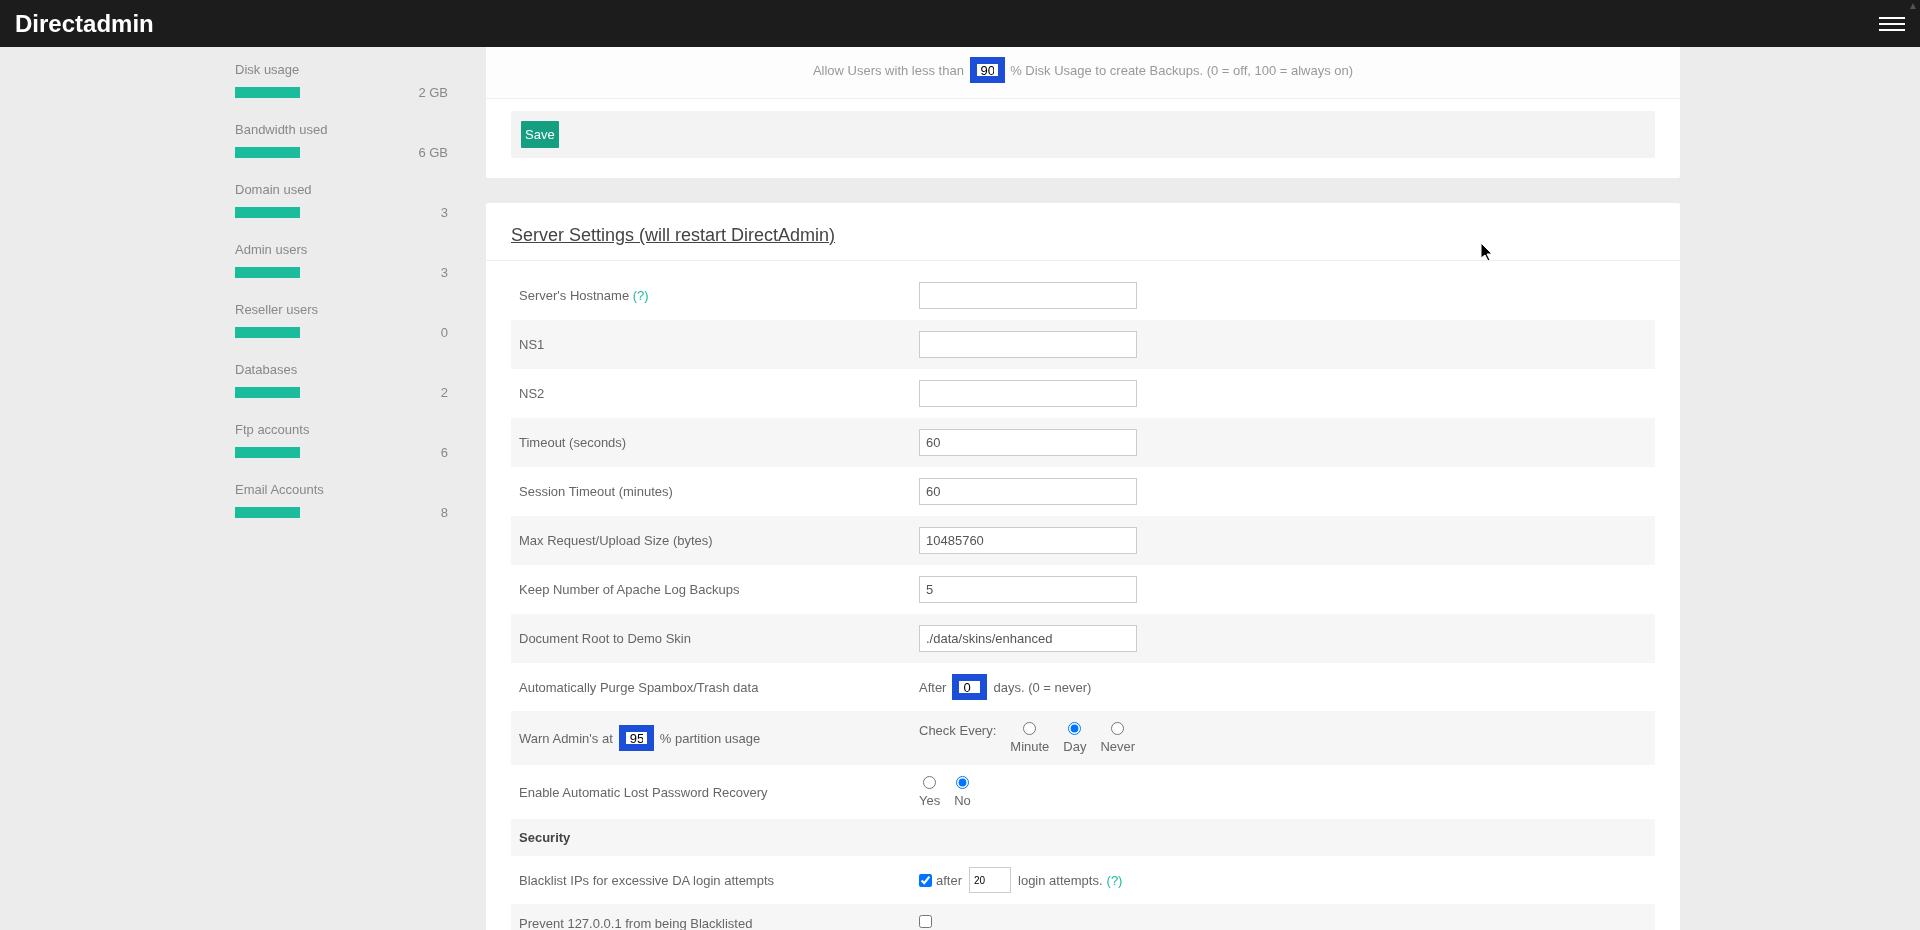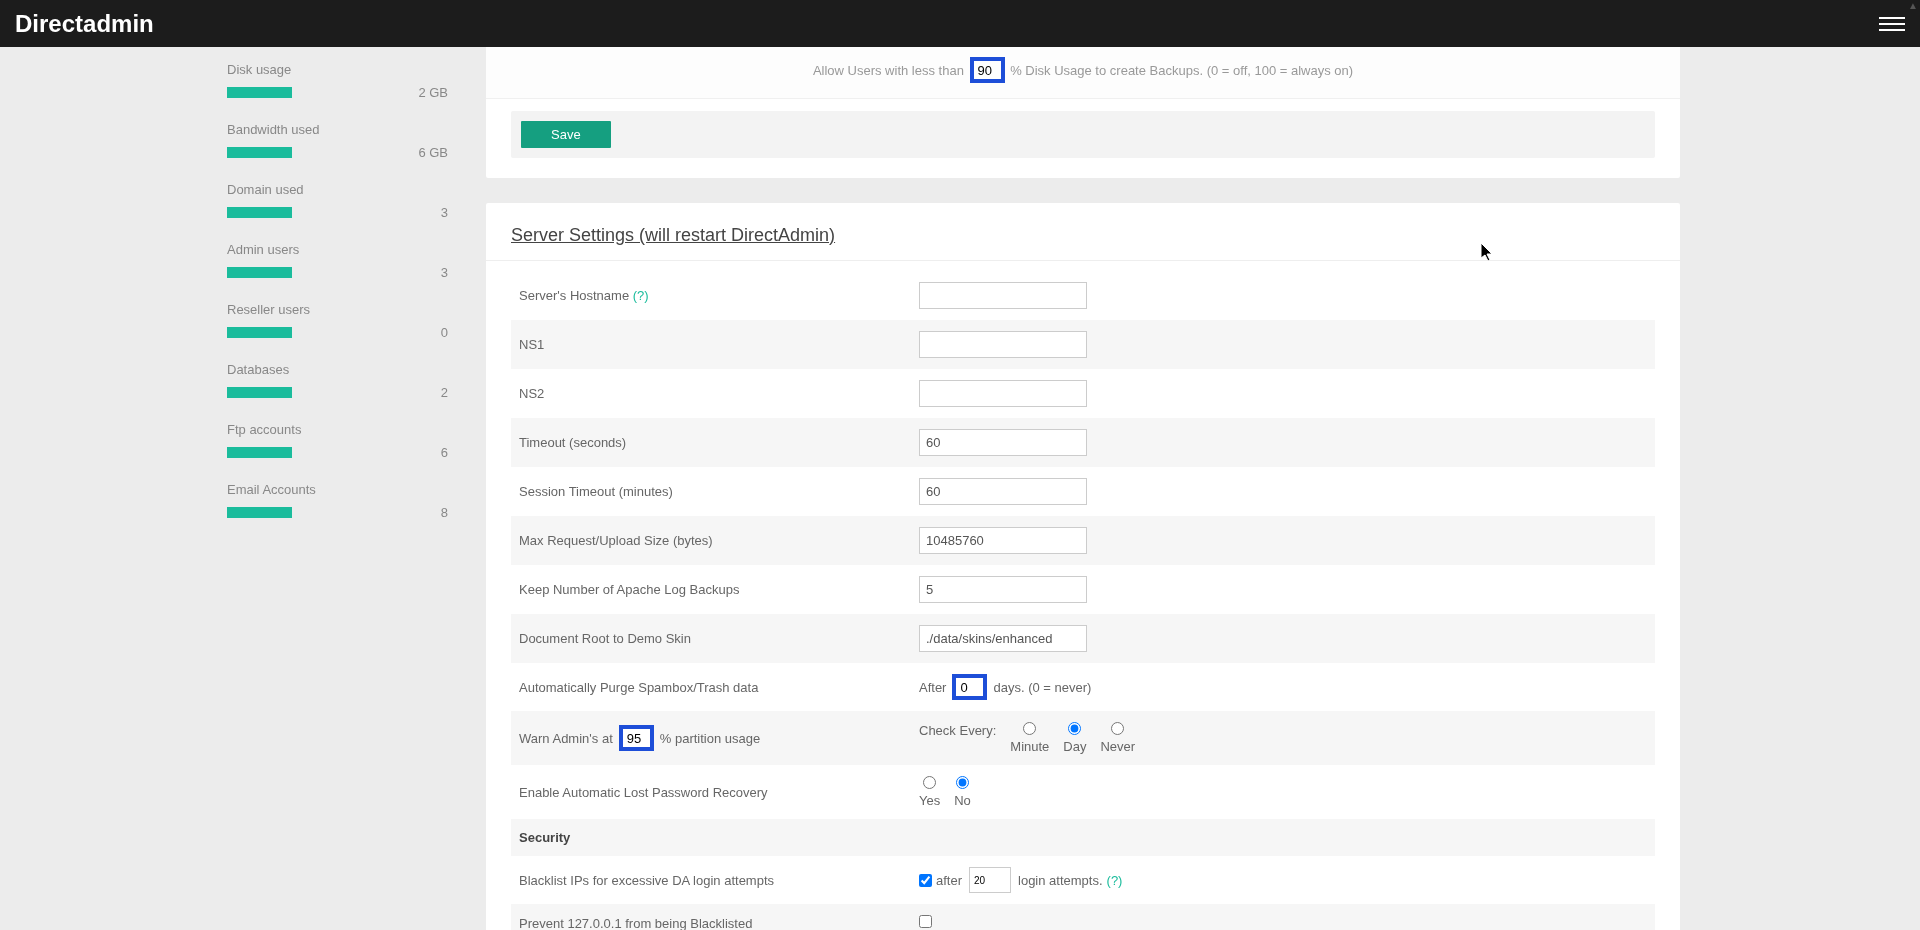--- a/index.html
+++ b/index.html
@@ -5,43 +5,43 @@
 * { box-sizing: border-box; margin: 0; padding: 0; }
 body { font-family: "Helvetica Neue", Helvetica, Arial, sans-serif; font-size: 14px; color: #555; background: #ececec; }
 .header { background: #1c1c1c; color: #fff; height: 47px; display: flex; align-items: center; justify-content: space-between; padding: 0 15px; position: fixed; top: 0; left: 0; right: 0; z-index: 100; }
 .brand { font-size: 24px; font-weight: bold; color: #fff; }
 .menu-btn { width: 26px; height: 26px; display: flex; flex-direction: column; justify-content: center; gap: 4px; cursor: pointer; }
 .menu-btn span { display: block; height: 2px; background: #fff; }
 .scroll-indicator { position: fixed; top: 0; right: 2px; color: #555; font-size: 10px; z-index: 101; }
 
 .main-wrap { display: flex; padding-top: 47px; min-height: 100vh; }
 .sidebar { width: 225px; margin-left: 225px; padding: 15px 0 0 0; }
-.stat-row { margin-bottom: 22px; padding: 0 2px; }
+.stat-row { margin-bottom: 22px; padding: 0 2px; margin-left: 8px; }
 .stat-label { font-size: 13px; color: #888; margin-bottom: 8px; }
 .stat-barrow { display: flex; align-items: center; justify-content: space-between; gap: 15px; }
 .stat-bar { width: 65px; height: 11px; background: #1abc9c; }
 .stat-val { font-size: 13px; color: #888; }
 
 .content { flex: 1; margin-left: 36px; margin-right: 240px; padding-top: 0; }
 .card { background: #fff; margin-bottom: 25px; padding: 0 0 20px 0; border-radius: 2px; }
 .backup-row { padding: 10px 25px 15px 25px; text-align: center; font-size: 13px; color: #999; border-bottom: 1px solid #f0f0f0; margin-bottom: 12px; background: #fdfdfd; }
 .backup-row .partial { }
 .save-bar { margin: 0 25px; background: #f3f3f3; padding: 10px; border-radius: 2px; }
-.save-btn { background: #159f80; color: #fff; border: none; padding: 6px 30px; font-size: 13px; cursor: pointer; border-radius: 1px; }
+.save-btn { background: #159f80; color: #fff; border: none; padding: 6px 4px; font-size: 13px; cursor: pointer; border-radius: 1px; }
 
 .section-title { font-size: 18px; font-weight: 300; color: #444; padding: 22px 25px 14px 25px; border-bottom: 1px solid #eee; margin-bottom: 2px; text-decoration: underline; }
 
 .settings-table { width: calc(100% - 50px); margin: 10px 25px 0 25px; border-collapse: collapse; }
 .settings-table tr { }
 .settings-table tr:nth-child(even) td { background: #f6f6f6; }
 .settings-table td { padding: 11px 8px; font-size: 13px; color: #666; vertical-align: middle; }
 .settings-table td.label-col { width: 400px; }
 .settings-table td.input-col { }
-.txt-input { width: 168px; padding: 5px 6px; border: 1px solid #ccc; font-size: 13px; color: #555; height: 27px; }
-.sm-input { width: 35px; padding: 4px; border: 4px solid #1d4ed8; font-size: 13px; text-align: left; height: 26px; margin: 0 2px; }
+.txt-input { width: 218px; padding: 5px 6px; border: 1px solid #ccc; font-size: 13px; color: #555; height: 27px; }
+.sm-input { width: 35px; padding: 4px; border: 7px solid #1d4ed8; font-size: 13px; text-align: left; height: 26px; margin: 0 2px; }
 .md-input { width: 42px; padding: 4px; border: 1px solid #ccc; font-size: 10px; height: 26px; margin: 0 3px; }
 .help-link { color: #1abc9c; cursor: pointer; font-size: 13px; }
 .radio-opt { display: inline-flex; flex-direction: column; align-items: center; gap: 2px; }
 .radio-opt input { margin-bottom: 2px; }
 .check-every { display: inline-flex; align-items: baseline; gap: 14px; }
 .inline-ctrl { display: inline-flex; align-items: center; gap: 4px; flex-wrap: wrap; }
 .bold-label { font-weight: bold; color: #444; }
 .cursor-arrow { position: fixed; pointer-events: none; z-index: 200; }
 </style>
 </head>

